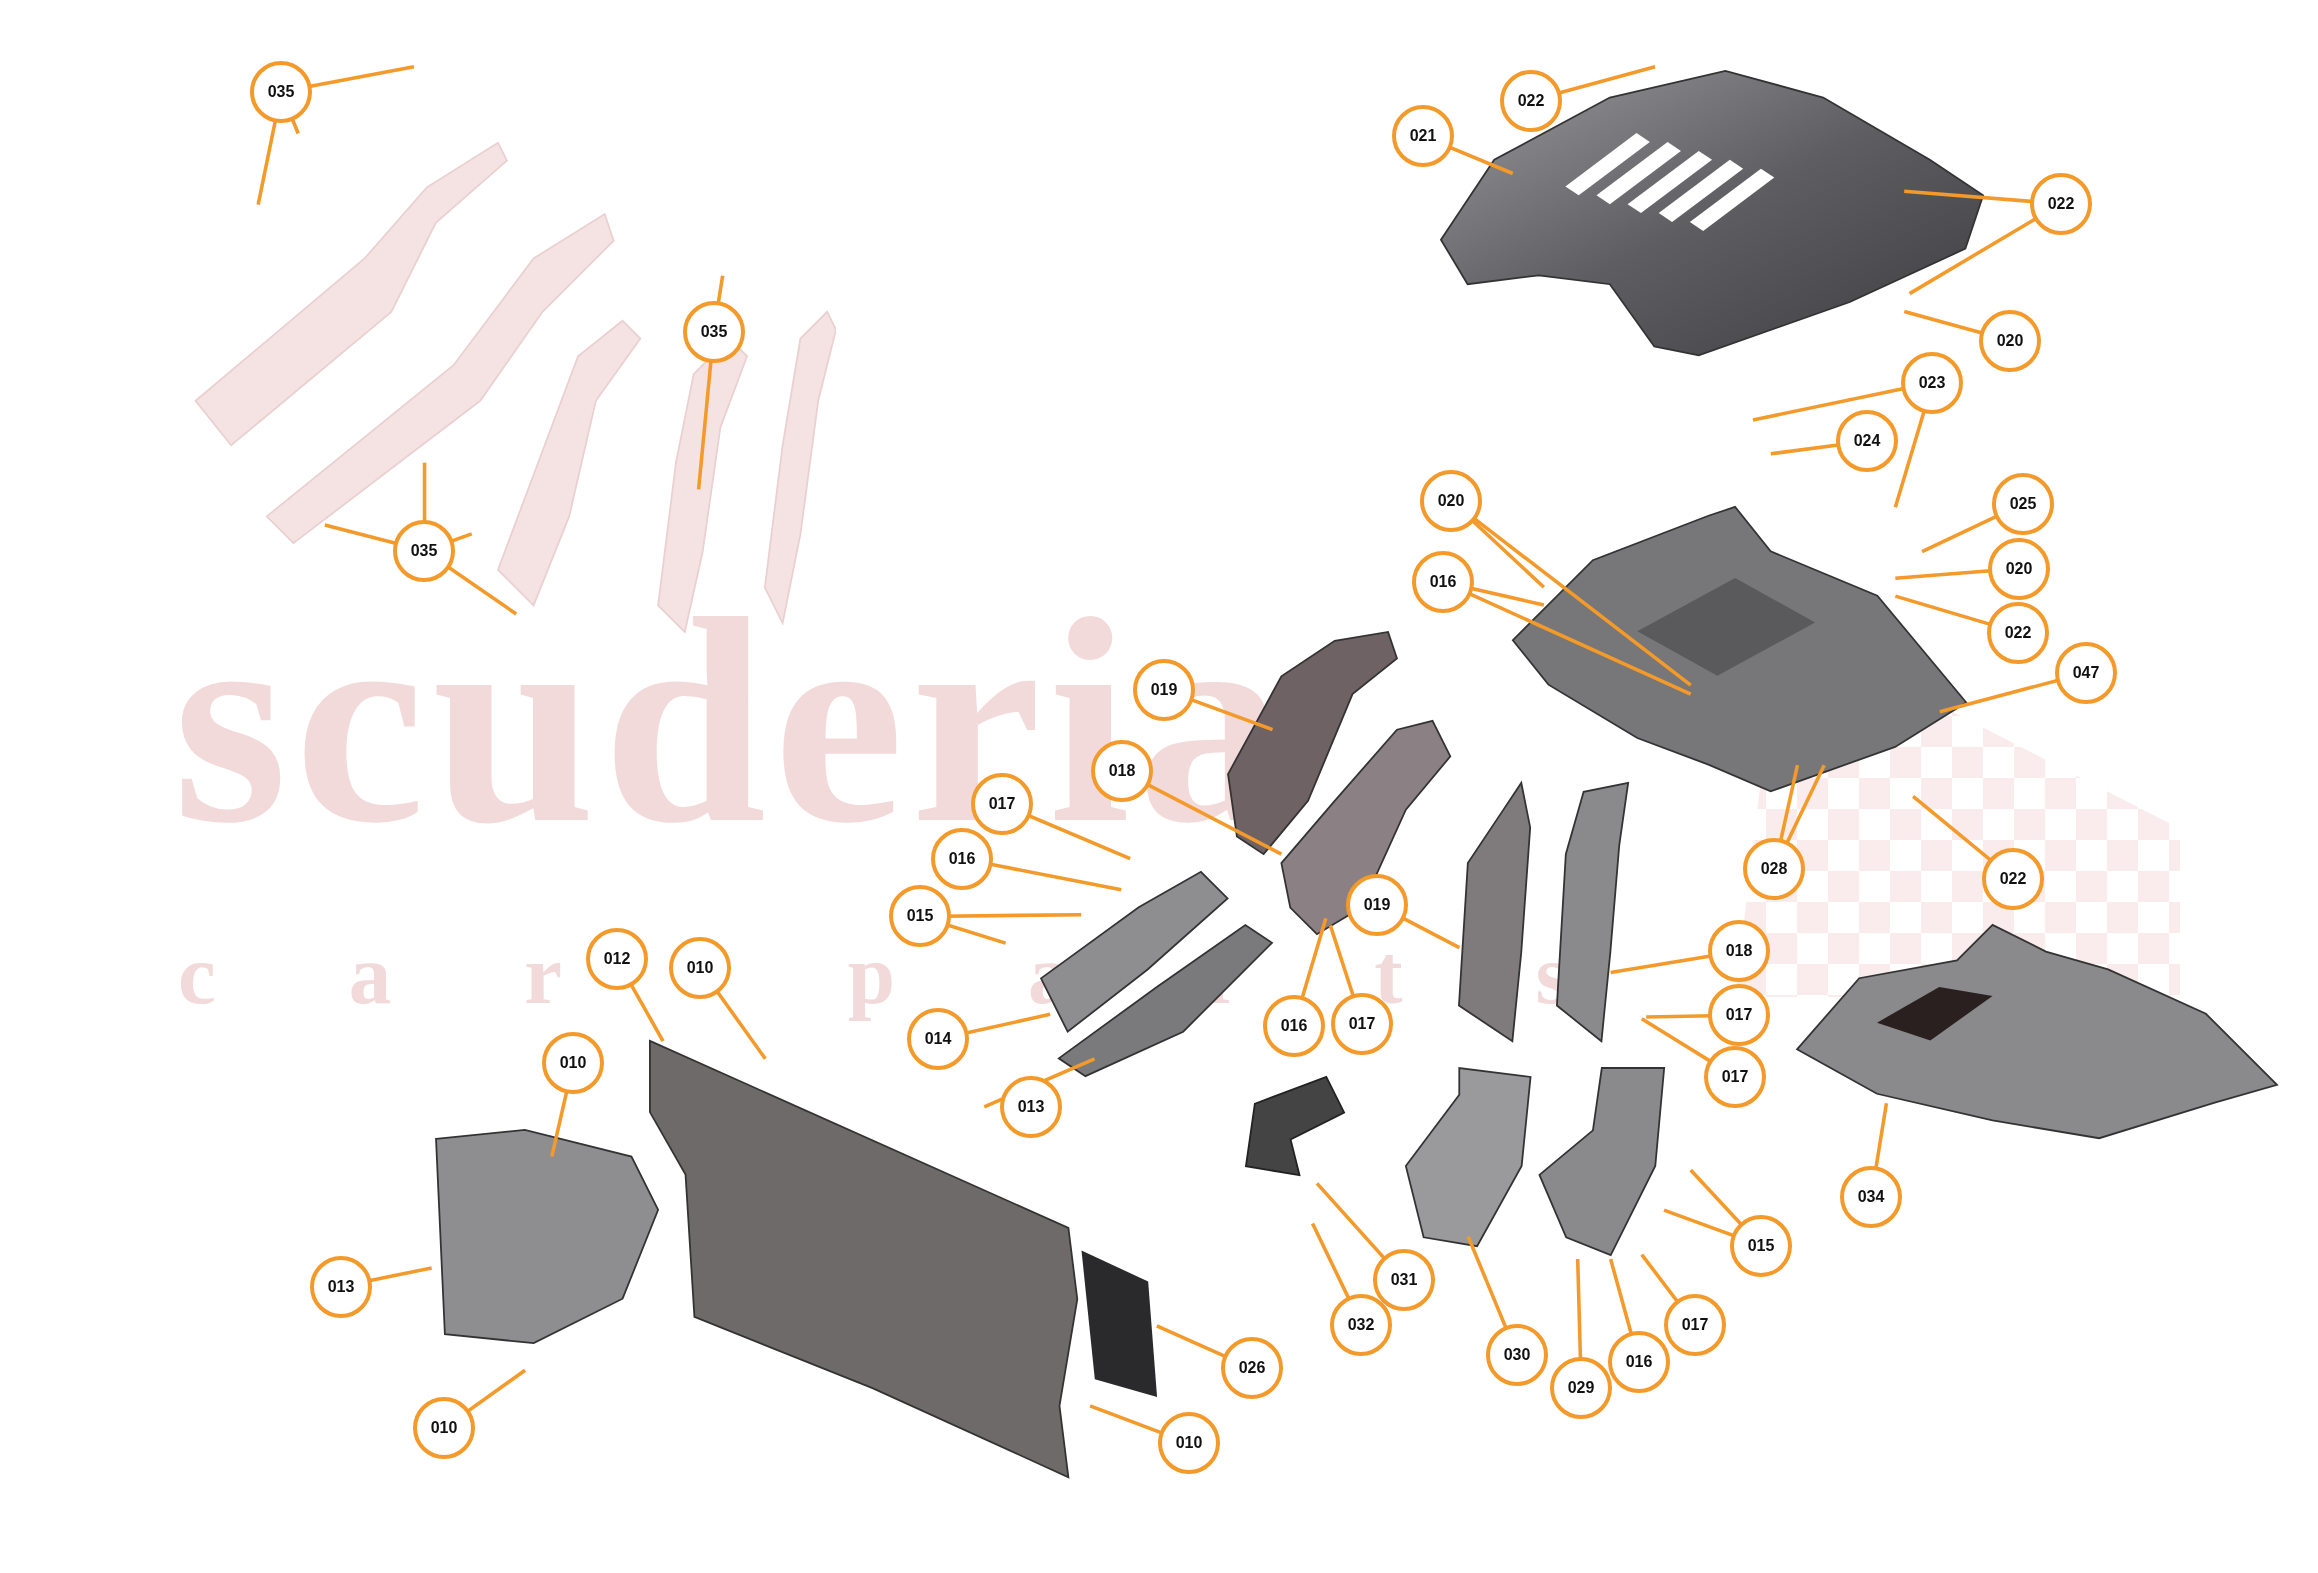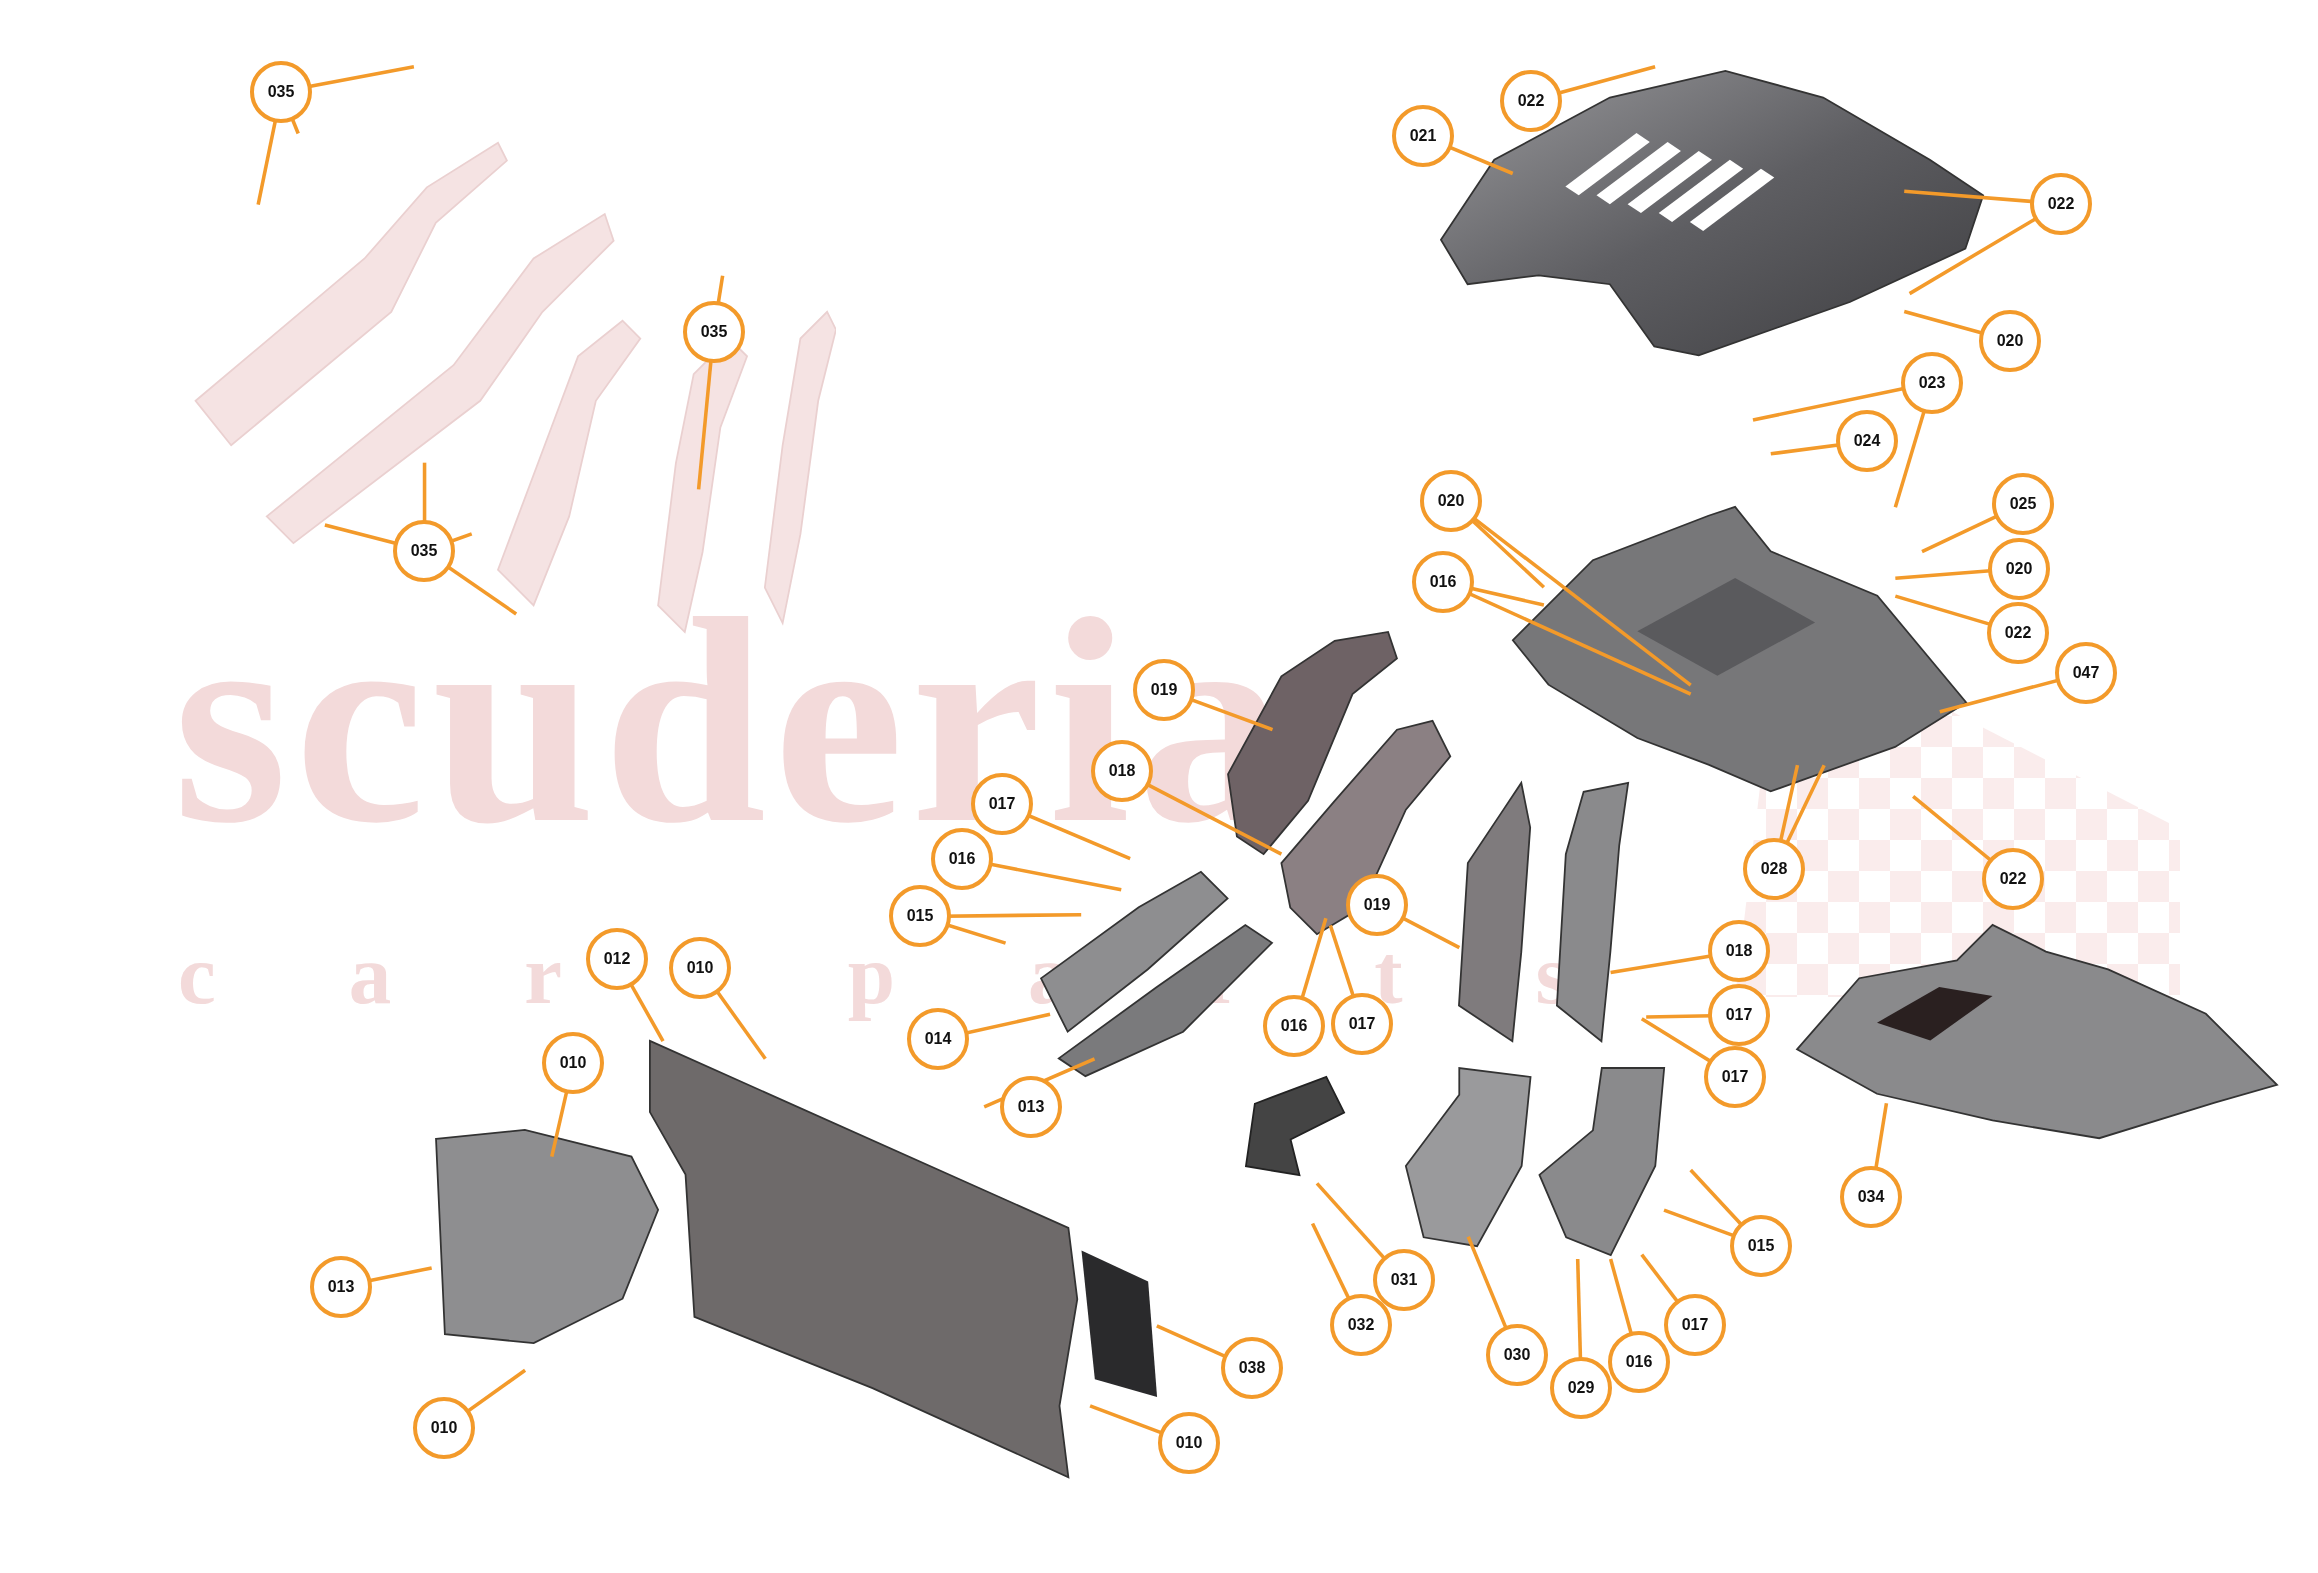--- a/index.html
+++ b/index.html
@@ -192,21 +192,21 @@
       <div class="callout" style="left: 1735px; top: 1077px;">017</div>
       <div class="callout" style="left: 938px; top: 1039px;">014</div>
       <div class="callout" style="left: 573px; top: 1063px;">010</div>
       <div class="callout" style="left: 1031px; top: 1107px;">013</div>
       <div class="callout" style="left: 1871px; top: 1197px;">034</div>
       <div class="callout" style="left: 1761px; top: 1246px;">015</div>
       <div class="callout" style="left: 1404px; top: 1280px;">031</div>
       <div class="callout" style="left: 1695px; top: 1325px;">017</div>
       <div class="callout" style="left: 341px; top: 1287px;">013</div>
       <div class="callout" style="left: 1361px; top: 1325px;">032</div>
-      <div class="callout" style="left: 1252px; top: 1368px;">038</div>
+      <div class="callout" style="left: 1252px; top: 1368px;">026</div>
       <div class="callout" style="left: 1517px; top: 1355px;">030</div>
       <div class="callout" style="left: 1581px; top: 1388px;">029</div>
       <div class="callout" style="left: 1639px; top: 1362px;">016</div>
       <div class="callout" style="left: 444px; top: 1428px;">010</div>
       <div class="callout" style="left: 1189px; top: 1443px;">010</div>
     </div>
 </div>
 
 
 </body></html>

